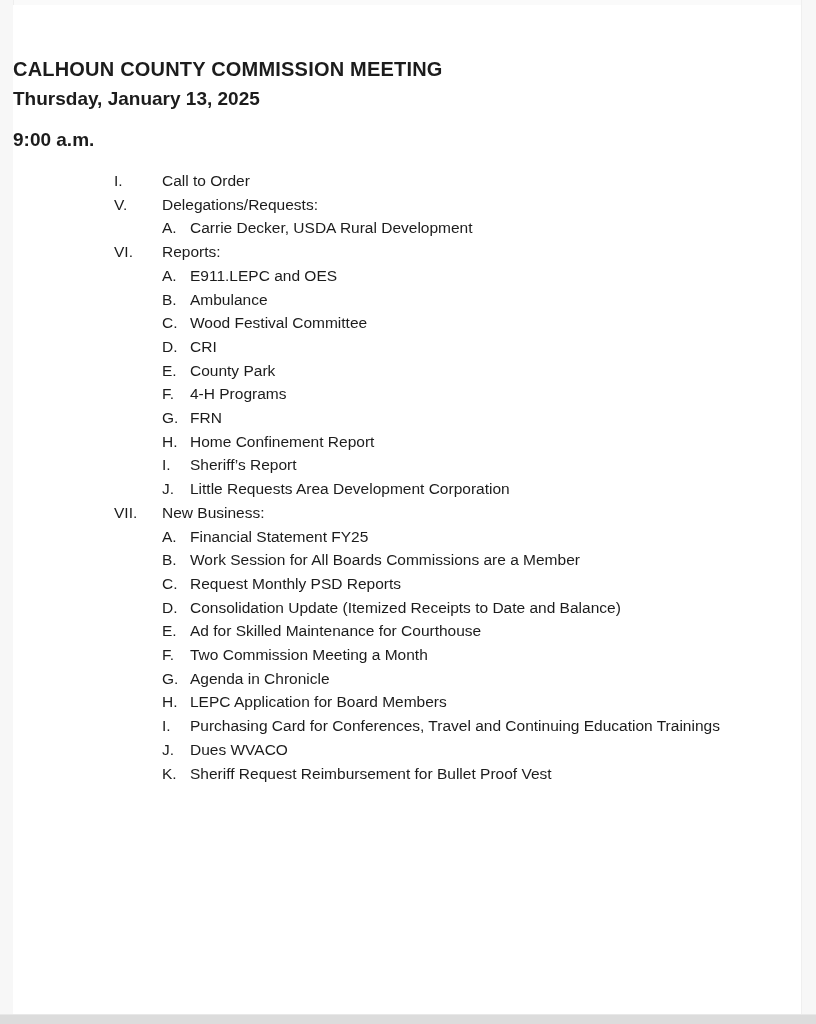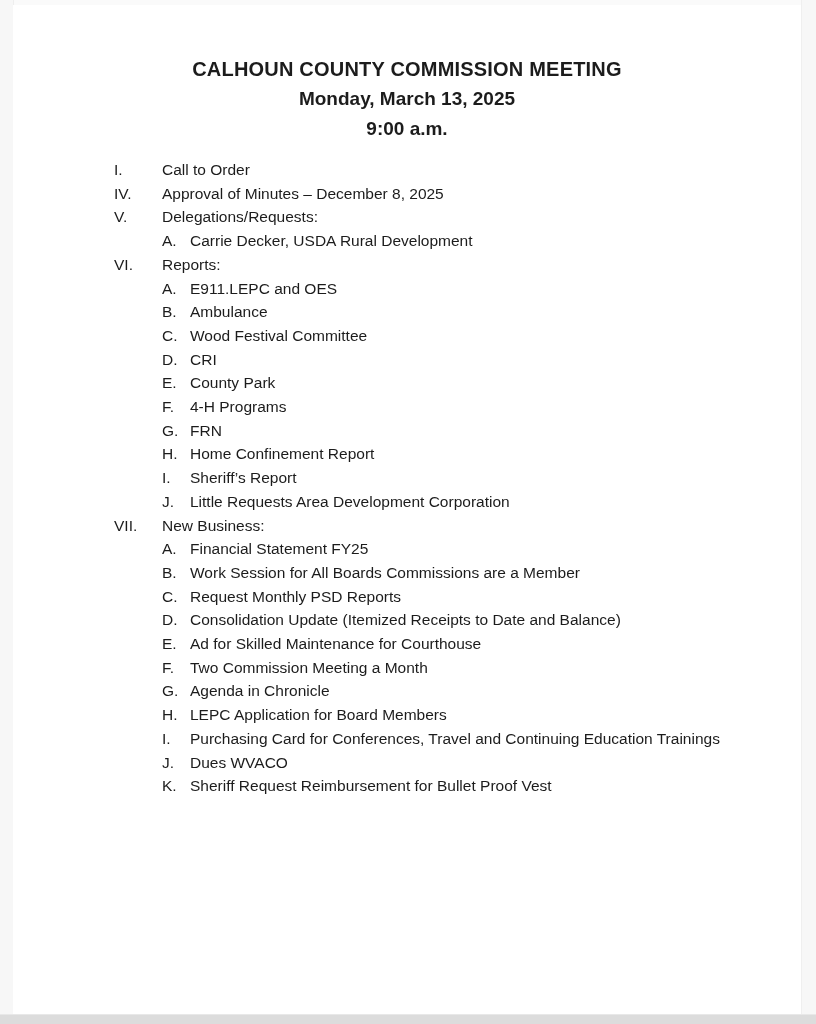--- a/index.html
+++ b/index.html
@@ -26,24 +26,24 @@
   }
   .edge-bottom {
     position: absolute; bottom: 0; left: 0; width: 100%; height: 9px;
     background: #dcdcdc; border-top: 1px solid #e8e8e8; z-index: 3;
   }
   .page {
     position: absolute; left: 13px; top: 5px;
     width: 788px; height: 1010px;
     background: #ffffff; z-index: 2;
   }
-  .doc-header { text-align: center; padding-top: 49px; font-weight: bold; }
+  .doc-header { padding-top: 49px; font-weight: bold; }
   .doc-title  { font-size: 20px; line-height: 30px; letter-spacing: 0.2px; }
   .doc-date   { font-size: 19px; line-height: 30px; }
-  .doc-time   { font-size: 19px; line-height: 30px; }
+  .doc-time   { font-size: 19px; line-height: 30px; margin-top: 11px; }
   .doc-heading{ font-size: 30px; line-height: 34px; margin-top: 27px; letter-spacing: 0.5px; }
   .agenda {
     margin-top: 14px;
     padding-left: 101px; padding-right: 16px;
     font-size: 15.5px;
   }
   .row { display: flex; line-height: 23.7px; }
   .row .num { width: 48px; flex: none; }
   .row .txt { flex: 1; }
   .row.sub { margin-left: 48px; }
@@ -53,32 +53,28 @@
 <body>
 
 <div class="edge-top"></div>
 <div class="edge-left"></div>
 <div class="edge-right"></div>
 <div class="edge-bottom"></div>
 
 <div class="page">
   <div class="doc-header">
     <div class="doc-title">CALHOUN COUNTY COMMISSION MEETING</div>
-    <div class="doc-date">Monday, March 13, 2025</div>
+    <div class="doc-date">Thursday, January 13, 2025</div>
     <div class="doc-time">9:00 a.m.</div>
   </div>
 
   <div class="agenda" id="agenda-list">
       <div class="row">
         <span class="num">I.</span>
         <span class="txt">Call to Order</span>
-      </div>
-      <div class="row">
-        <span class="num">IV.</span>
-        <span class="txt">Approval of Minutes – December 8, 2025</span>
       </div>
       <div class="row">
         <span class="num">V.</span>
         <span class="txt">Delegations/Requests:</span>
       </div>
       <div class="row sub">
         <span class="letter">A.</span>
         <span class="txt">Carrie Decker, USDA Rural Development</span>
       </div>
       <div class="row">

